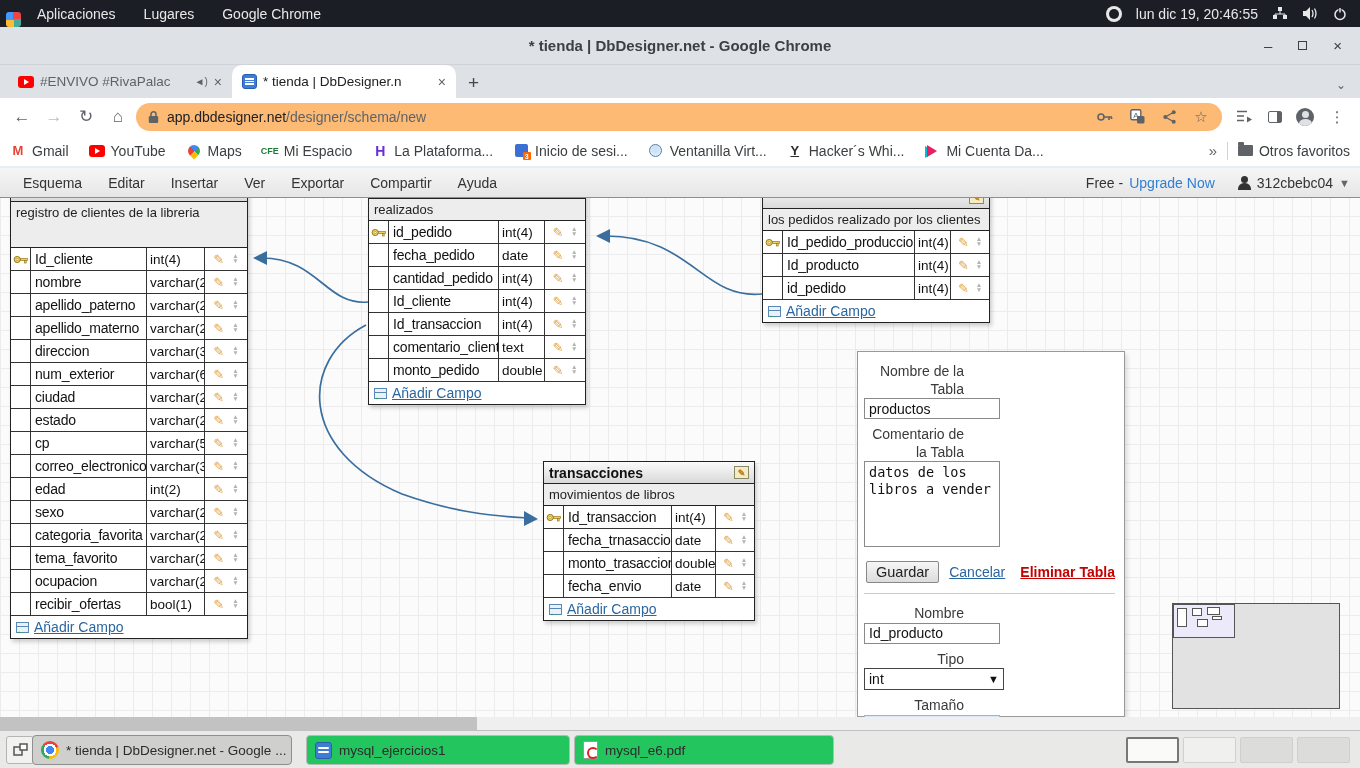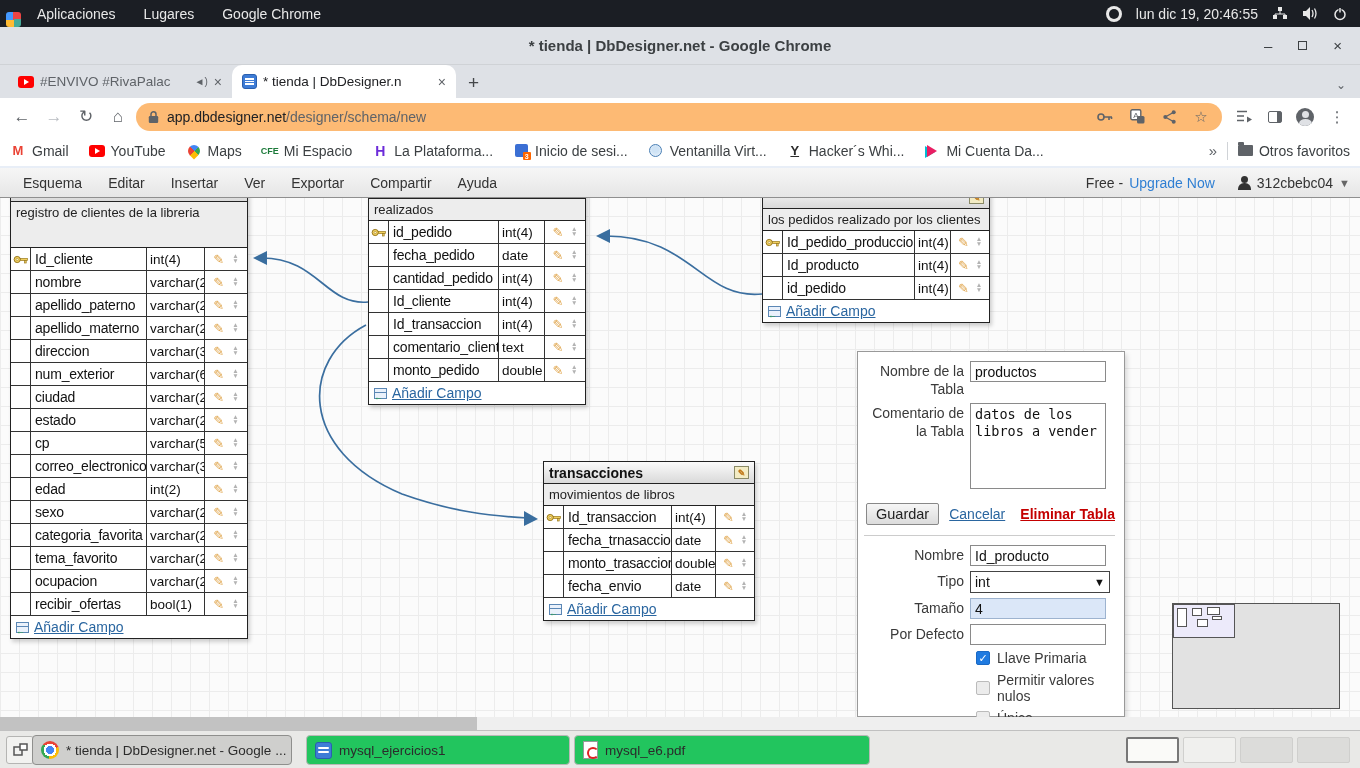--- a/index.html
+++ b/index.html
@@ -129,21 +129,21 @@
   .add-row { display:flex; align-items:center; gap:5px; padding:3px 5px; font-size:14px; }
   .add-row a { color:#2a66a0; text-decoration:underline; }
   .addfield-ic { width:13px; height:11px; background:#eaf1fb; border:1px solid #5b87b5; position:relative; }
   .addfield-ic::before { content:""; position:absolute; left:0; right:0; top:3px; height:1px; background:#5b87b5; }
   .addfield-ic::after { content:"←"; position:absolute; left:-1px; bottom:-4px; color:#2e9e4f; font-size:9px; font-weight:bold; }
 
   
   .panel { position:absolute; left:857px; top:153px; width:268px; height:366px; z-index:3; background:#fff;
     border:1px solid #999; box-shadow:2px 3px 5px rgba(0,0,0,.15); font-size:14px; color:#3a3a3a;
     padding:9px 9px 0 6px; }
-  .prow { display:flex; align-items:flex-start; margin-bottom:5px; }
+  .prow { display:flex; align-items:flex-start; margin-bottom:5px;flex-direction:column; }
   .plabel { width:106px; flex:0 0 auto; text-align:right; padding:2px 6px 0 0; line-height:1.25; }
   .pinput { width:136px; height:21px; border:1px solid #8a8a8a; font-size:14px; padding:0 4px;
     font-family:"Liberation Sans",sans-serif; color:#111; }
   .pinput.size { background:#dbe7f8; border-color:#9db3cf; }
   textarea.pinput { height:86px; resize:none; font-family:"DejaVu Sans Mono",monospace; font-size:13.5px;
     line-height:1.25; padding:2px 4px; }
   .pselect { width:140px; height:22px; border:1px solid #444; display:flex; align-items:center;
     padding:0 4px; background:#fff; color:#111; }
   .pselect .sel-caret { margin-left:auto; font-size:11px; color:#111; }
   .btnrow { display:flex; align-items:center; gap:10px; margin:14px 0 10px 2px; }
@@ -913,21 +913,21 @@
     <span class="chrome-ic"></span>
     <span>* tienda | DbDesigner.net - Google ...</span>
   </span>
   <span class="tb-btn" style="left:306px; width:264px;">
     <span class="fm-ic">
         <i></i>
         <i></i>
       </span>
     <span>mysql_ejercicios1</span>
   </span>
-  <span class="tb-btn" style="left:574px; width:296px;">
+  <span class="tb-btn" style="left:574px; width:260px;">
     <span class="pdf-ic"></span>
     <span>mysql_e6.pdf</span>
   </span>
   <span class="workspaces">
     <span class="ws active"></span>
     <span class="ws next"></span>
     <span class="ws"></span>
     <span class="ws"></span>
   </span>
 </div>

